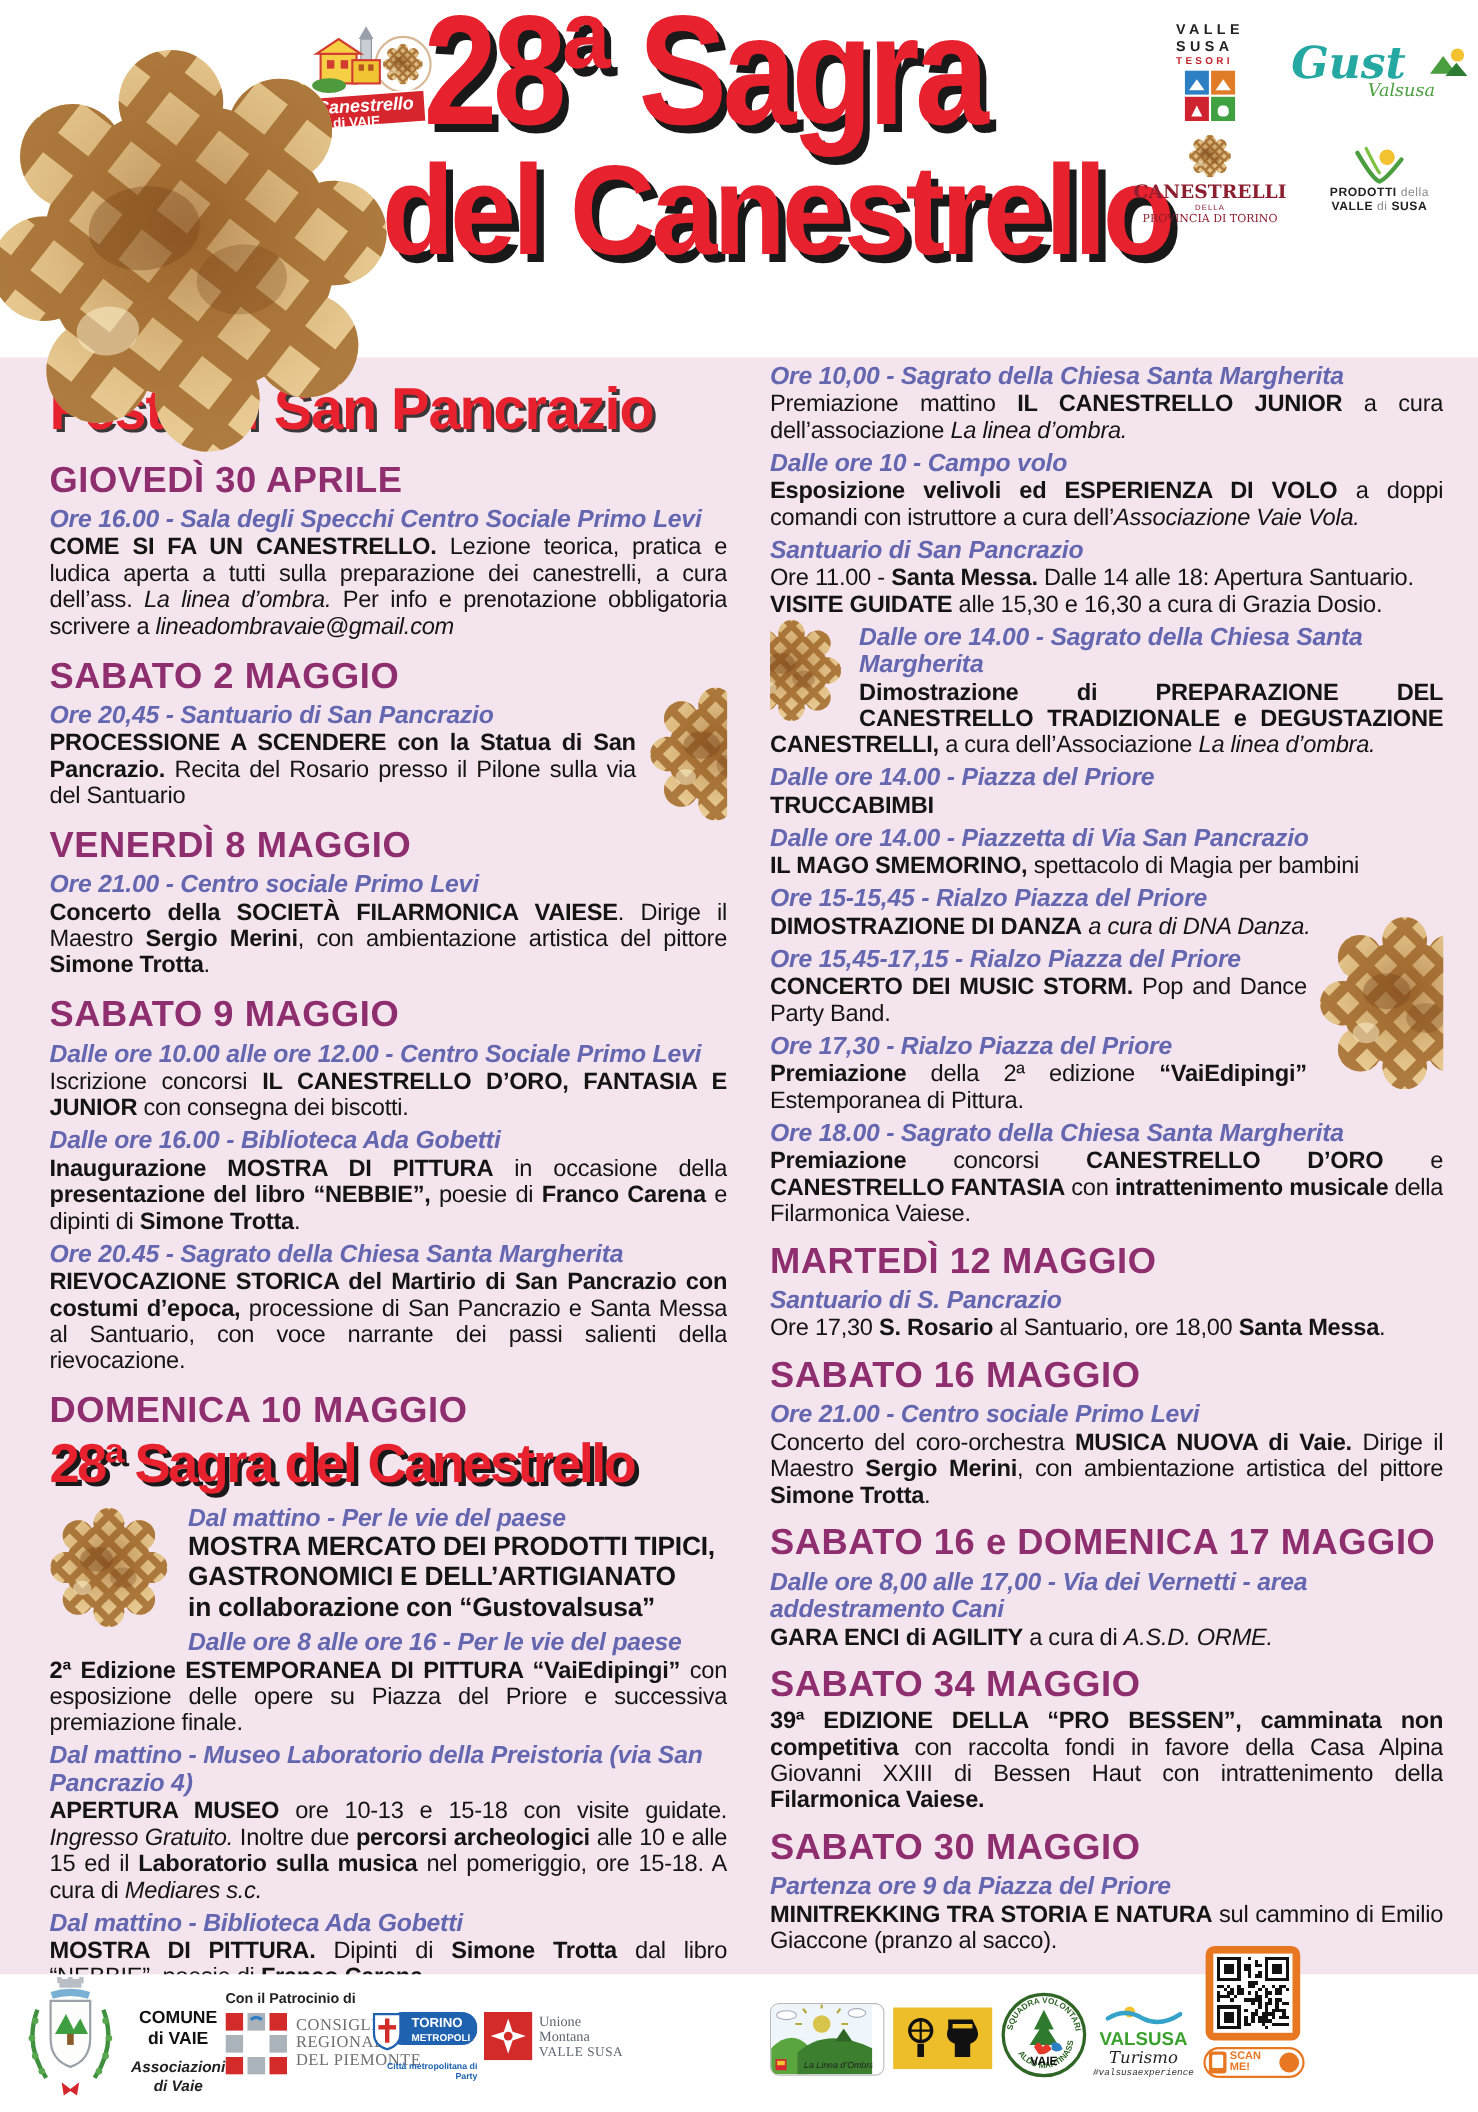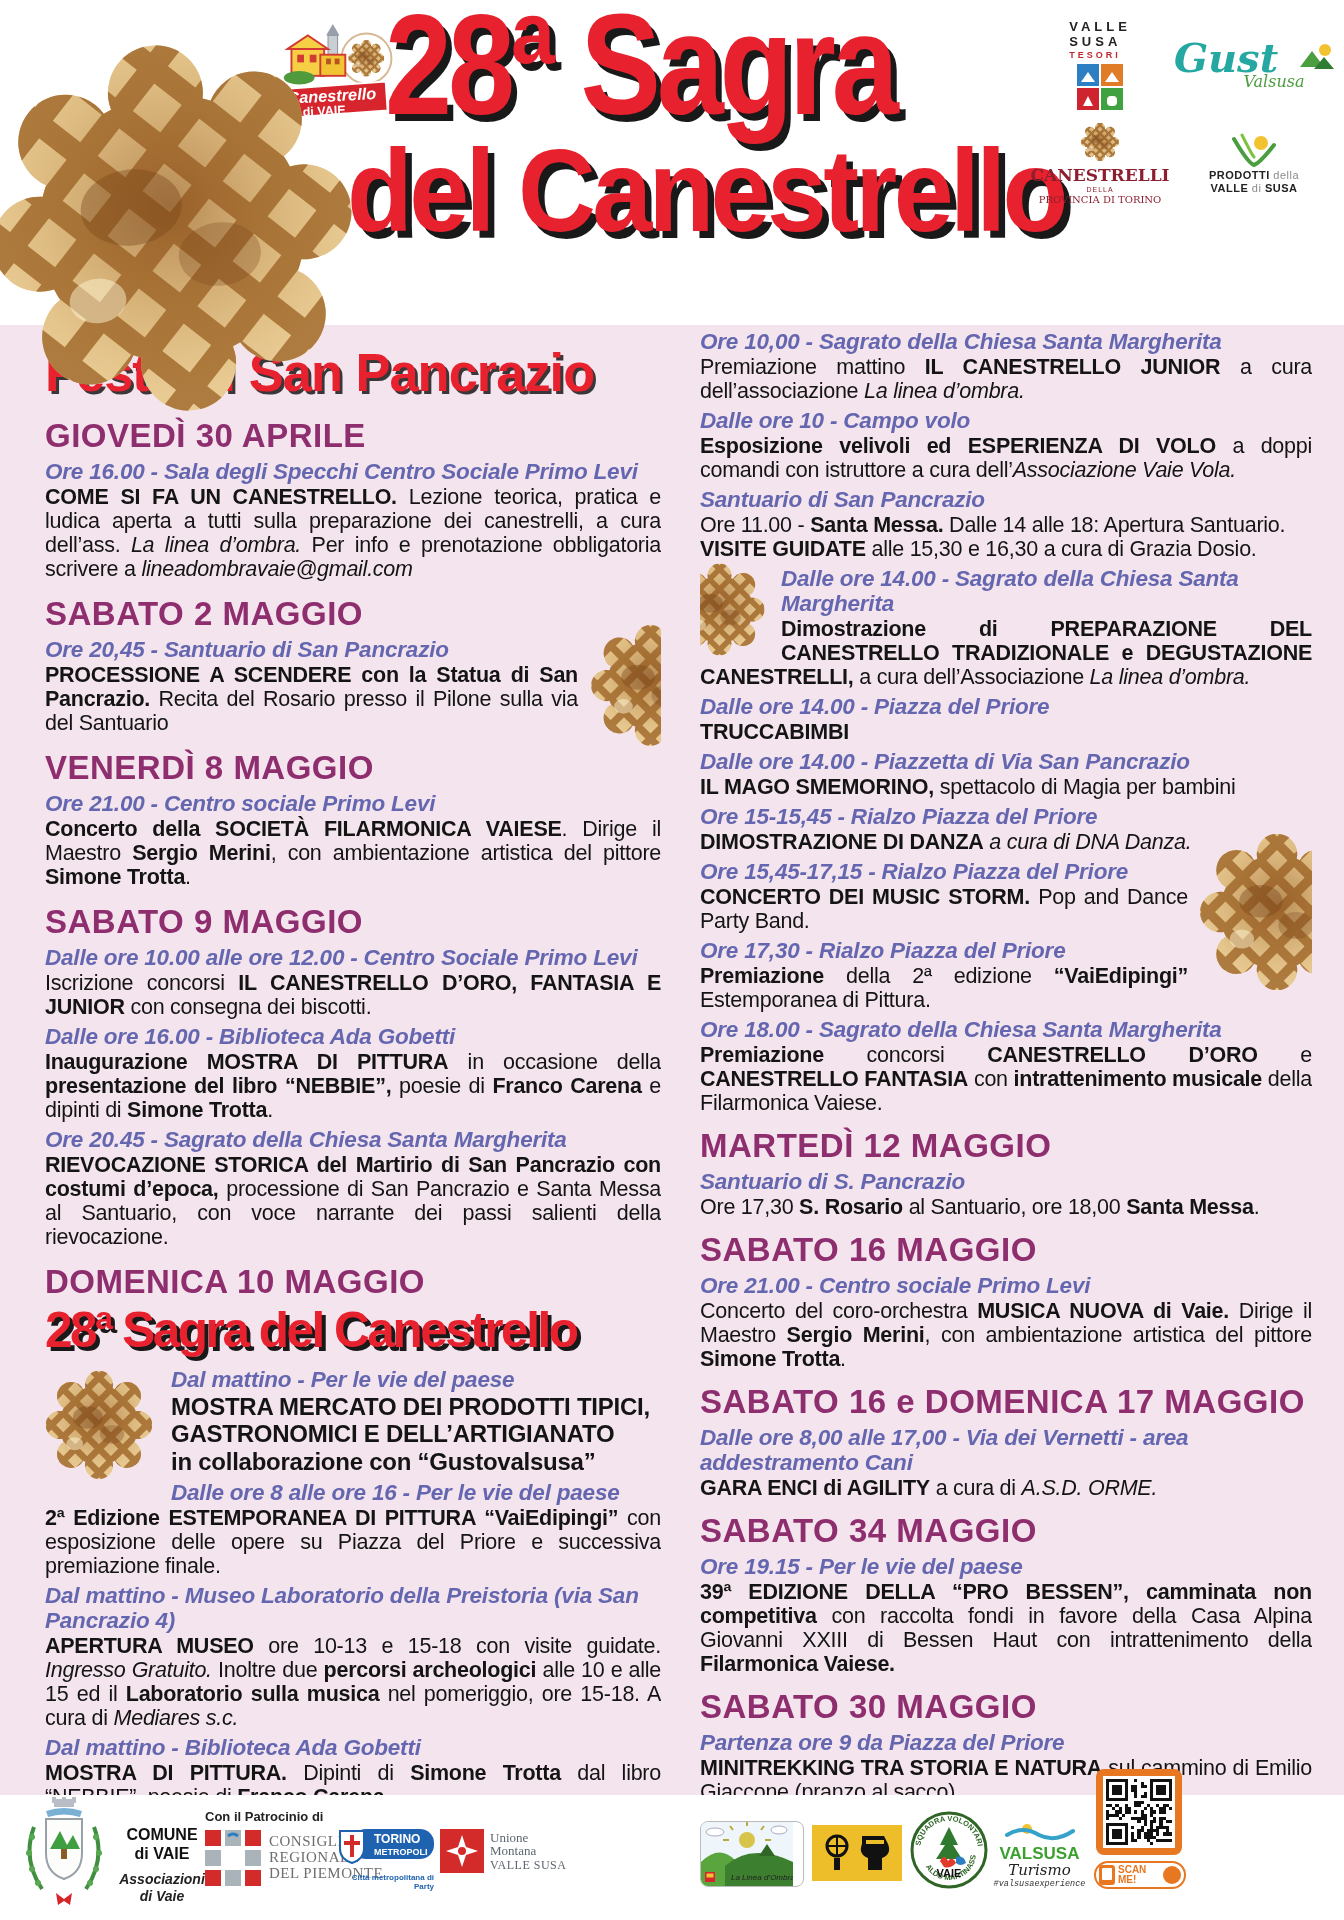--- a/index.html
+++ b/index.html
@@ -348,21 +348,20 @@
             <p class="when">Ore 21.00 - Centro sociale Primo Levi</p>
             <p class="body"><span class="">Concerto del coro-orchestra </span><span class="b ">MUSICA NUOVA di Vaie.</span><span class=""> Dirige il Maestro </span><span class="b ">Sergio Merini</span><span class="">, con ambientazione artistica del pittore </span><span class="b ">Simone Trotta</span><span class="">.</span></p>
           </div>
           <h3 class="day">SABATO 16 e DOMENICA 17 MAGGIO</h3>
           <div class="item">
             <p class="when">Dalle ore 8,00 alle 17,00 - Via dei Vernetti - area addestramento Cani</p>
             <p class="body"><span class="b ">GARA ENCI di AGILITY</span><span class=""> a cura di </span><span class="i">A.S.D. ORME.</span></p>
           </div>
           <h3 class="day">SABATO 34 MAGGIO</h3>
           <div class="item">
-            <p class="when">Ore 19.15 - Per le vie del paese</p>
             <p class="body"><span class="b ">39ª EDIZIONE DELLA “PRO BESSEN”,</span><span class="b "> camminata non competitiva</span><span class=""> con raccolta fondi in favore della Casa Alpina Giovanni XXIII di Bessen Haut con intrattenimento della </span><span class="b ">Filarmonica Vaiese.</span></p>
           </div>
           <h3 class="day">SABATO 30 MAGGIO</h3>
           <div class="item">
             <p class="when">Partenza ore 9 da Piazza del Priore</p>
             <p class="body"><span class="b ">MINITREKKING TRA STORIA E NATURA</span><span class=""> sul cammino di Emilio Giaccone (pranzo al sacco).</span></p>
           </div>
         </div>
     </div>
   </div>

